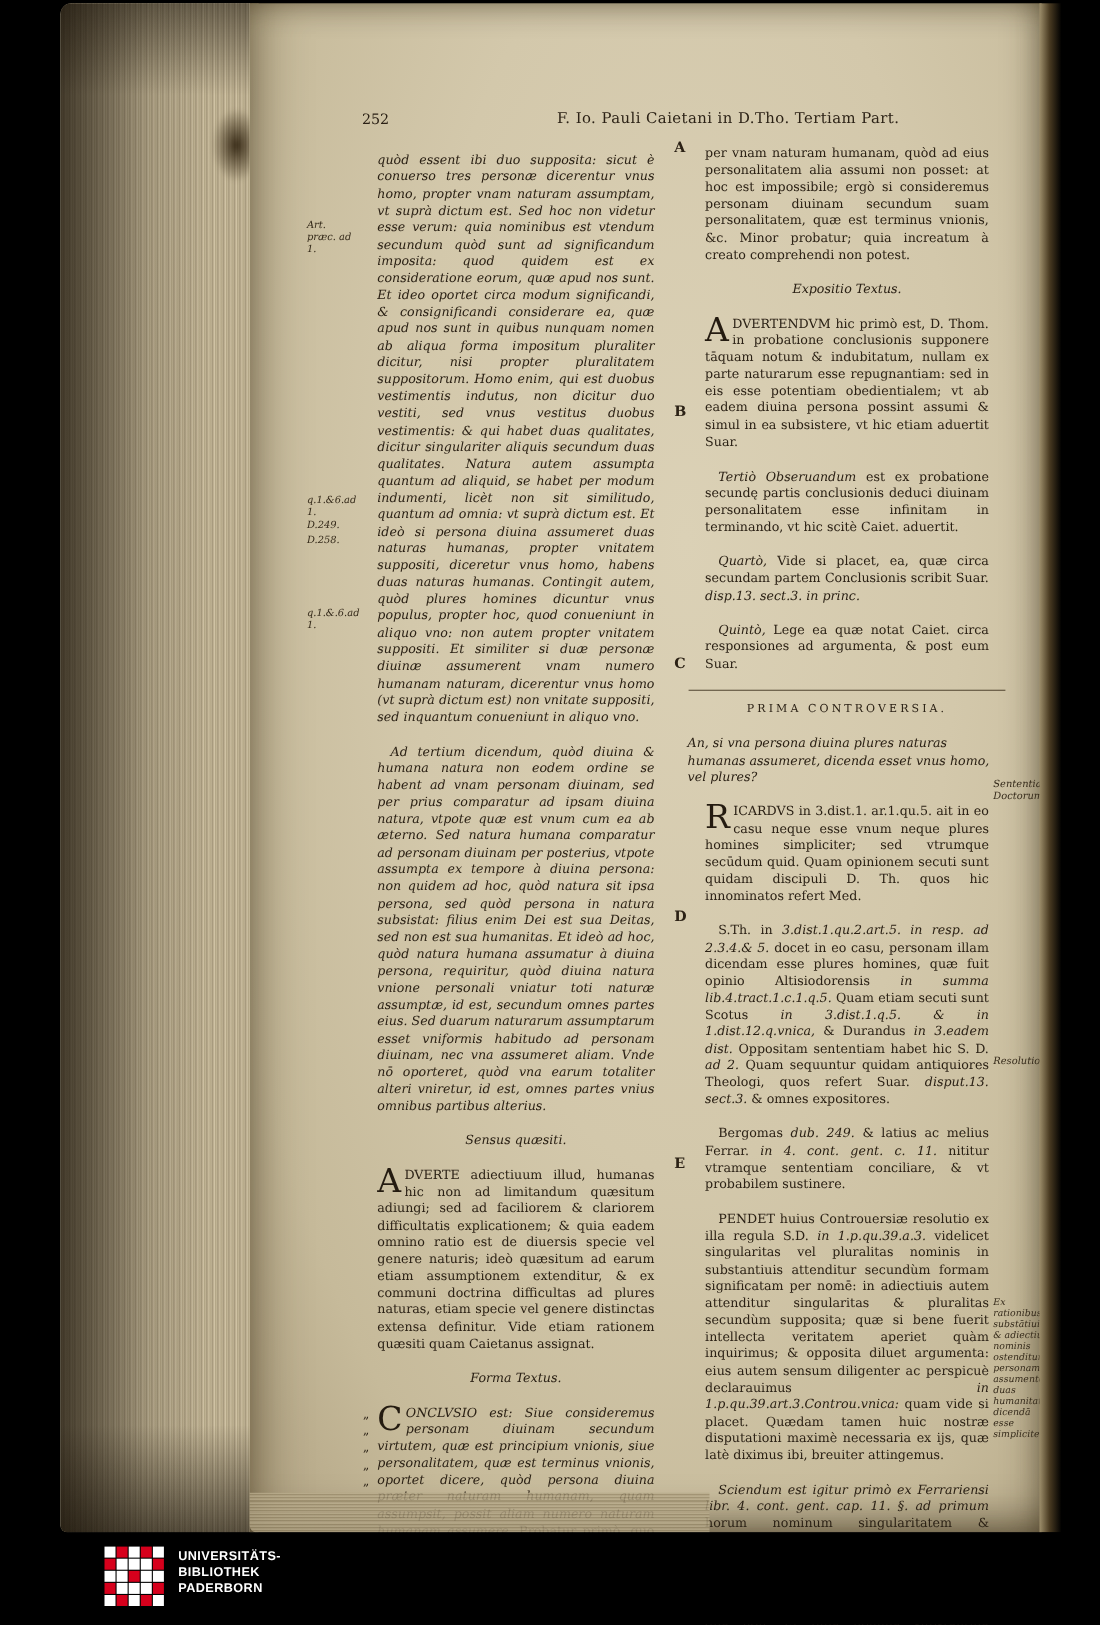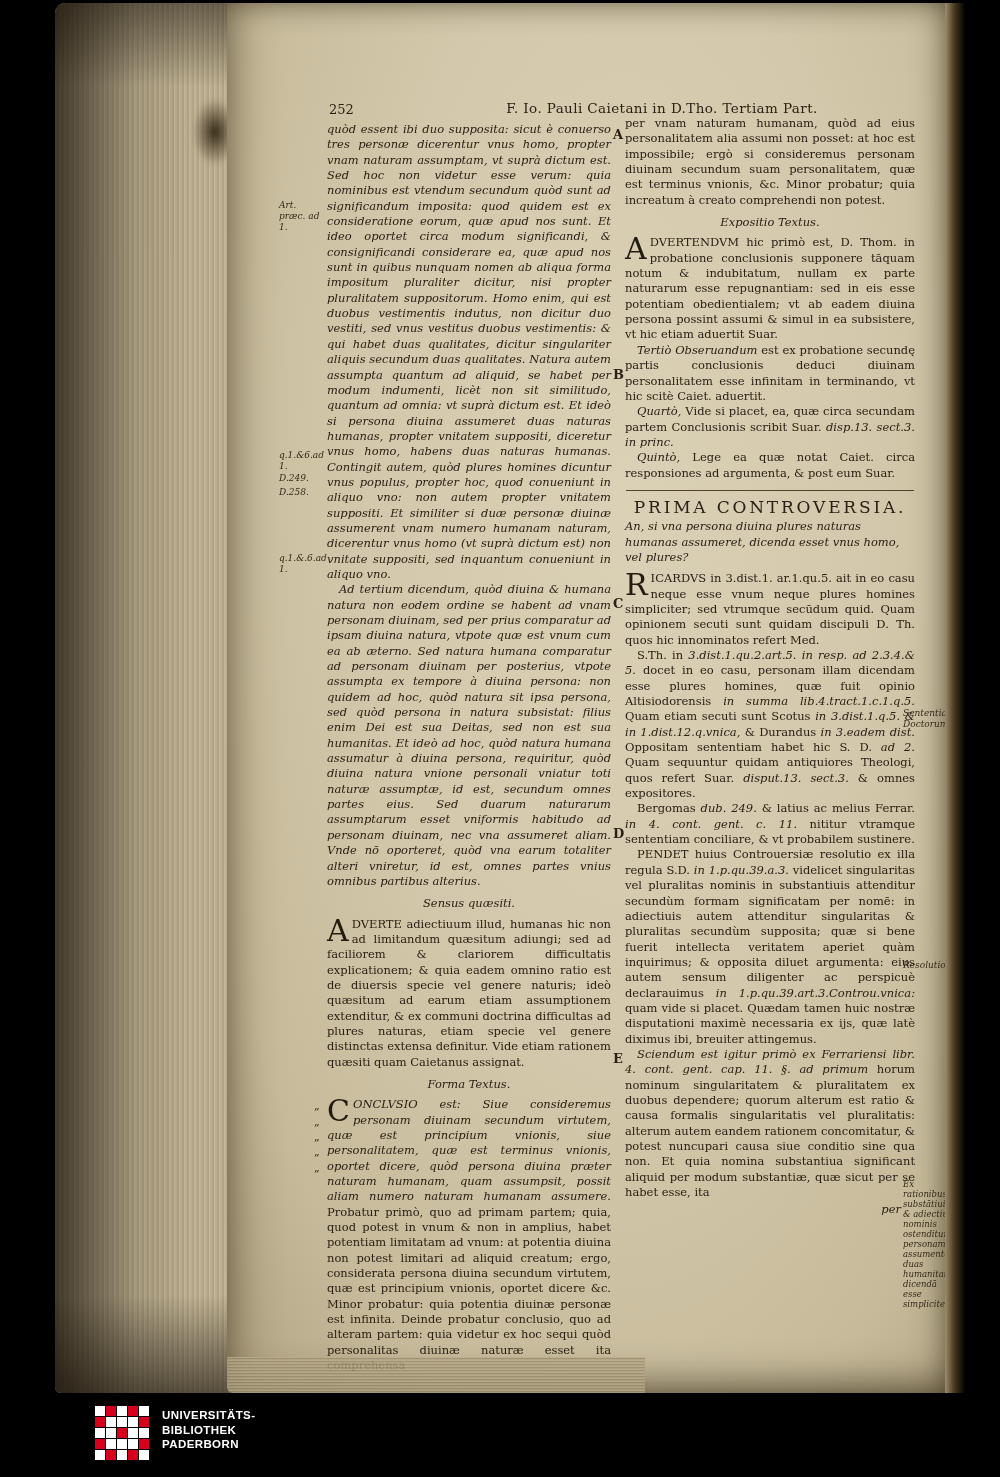--- a/index.html
+++ b/index.html
@@ -37,27 +37,27 @@
   
   .folio{position:absolute;left:102px;top:99px;font-size:13px;color:#2b2115;}
   .running-title{position:absolute;left:150px;top:97px;width:570px;text-align:center;
     font-size:13.5px;color:#2b2115;letter-spacing:.4px;}
 
   .col{position:absolute;text-align:justify;color:#2b2115;
     font-size:11.5px;line-height:15.35px;}
   .col-left{left:100px;top:119px;width:284px;}
   .col-right{left:398px;top:113px;width:290px;}
 
-  .block{margin:0;position:relative;}
+  .block{margin:16px;position:relative;}
   .block.indent{text-indent:12px;}
   .italic{font-style:italic;}
   .seg-italic{font-style:italic;}
   .seg-roman{font-style:normal;}
   .heading{text-align:center;font-style:italic;margin:7px 0 5px;text-indent:0;}
-  .heading.caps{font-style:normal;letter-spacing:2.8px;font-size:17px;margin:9px 0 4px;}
+  .heading.caps{font-style:normal;letter-spacing:2.8px;font-size:10px;margin:9px 0 16px;}
   .question{text-align:left;font-style:italic;margin:2px 0 6px;text-indent:0;}
   .rule{border-top:1px solid rgba(55,42,24,.85);margin:9px 1px 7px;height:0;}
   .dropcap{float:left;font-size:30px;line-height:25px;padding:1px 3px 0 0;
     font-style:normal;color:#241b10;}
   .catchword{text-align:right;font-style:italic;margin-top:2px;padding-right:14px;}
   .qmarks{position:absolute;left:-13px;top:1px;white-space:pre-line;font-size:11px;
     line-height:15.35px;font-style:normal;color:#2b2115;}
 
   .glett{position:absolute;left:386px;font-weight:bold;font-size:13px;color:#2b2115;}
   .mnote{position:absolute;font-style:italic;color:#352a1a;font-size:9px;line-height:11px;margin-top:33px;}

